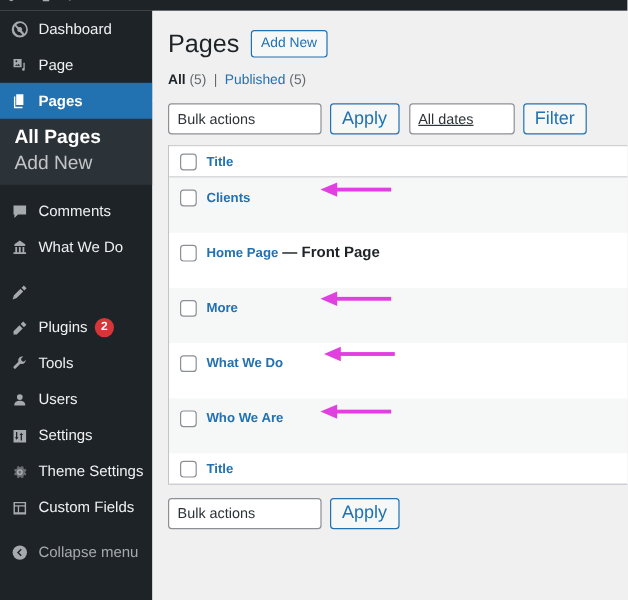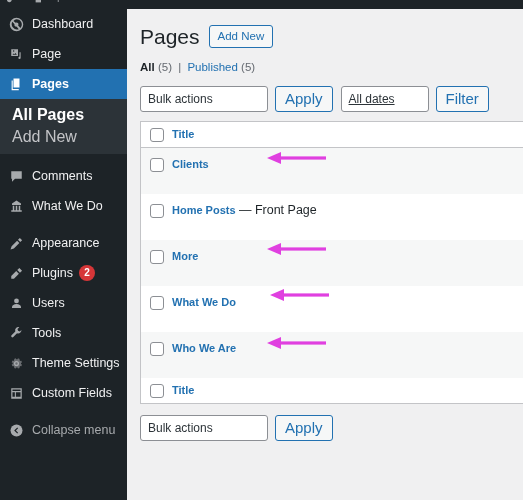--- a/index.html
+++ b/index.html
@@ -122,21 +122,21 @@
   }
   .cb {
     width: 14px; height: 14px; border: 1px solid #8c8f94;
     border-radius: 3px; background: #fff; cursor: pointer; display: block;
   }
   .title-col { flex: 1 1 auto; font-size: 12px; line-height: 15px; }
   .title-link {
     color: #2271b1; font-weight: 700; text-decoration: none; font-size: 11px; margin-top: 24px;
   }
   .tr.head .title-link, .tr.foot .title-link { font-weight: 700; }
-  .post-state { color: #1d2327; font-weight: 400; font-size: 12.5px; }
+  .post-state { color: #1d2327; font-weight: 700; font-size: 12.5px; }
 
   
   .arrow { position: absolute; pointer-events: none; }
   .arrow svg { display: block; }
 </style>
 </head>
 <body>
 
 <div id="root">
 
@@ -203,52 +203,59 @@
     </div>
 
     <div class="menu-sep"></div>
 
     <div class="menu-item">
       <span class="mi-ico">
         <svg width="15" height="15" viewBox="0 0 20 20" fill="currentColor">
             <path d="M14.5 2.5 12 5l3 3 2.5-2.5-3-3zM10.8 6.2 3.5 13.5 2 18l4.5-1.5 7.3-7.3-3-3z"></path>
           </svg>
       </span>
-      <span class="mi-label">Appearance</span>
     </div>
 
     <div class="menu-item">
       <span class="mi-ico">
         <svg width="15" height="15" viewBox="0 0 20 20" fill="currentColor">
             <path d="M13.8 2.6 11 5.4l3.6 3.6 2.8-2.8-3.6-3.6zM9.6 6.8 3 13.4v3.6h3.6l6.6-6.6-3.6-3.6z"></path>
           </svg>
       </span>
       <span class="mi-label">Plugins</span>
       <span class="badge">2</span>
     </div>
 
     <div class="menu-item">
       <span class="mi-ico">
         <svg width="15" height="15" viewBox="0 0 20 20" fill="currentColor">
+            <path d="M16.5 4.2a4.5 4.5 0 0 1-5.8 5.4l-5 5a1.6 1.6 0 1 1-2.3-2.3l5-5a4.5 4.5 0 0 1 5.4-5.8l-2.5 2.5.8 2.4 2.4.8 2-2z"></path>
+          </svg>
+      </span>
+      <span class="mi-label">Tools</span>
+    </div>
+
+    <div class="menu-item">
+      <span class="mi-ico">
+        <svg width="15" height="15" viewBox="0 0 20 20" fill="currentColor">
             <circle cx="10" cy="6.5" r="3.2"></circle>
             <path d="M10 10.6c-3.3 0-6 1.8-6 4v1.4h12v-1.4c0-2.2-2.7-4-6-4z"></path>
           </svg>
       </span>
       <span class="mi-label">Users</span>
     </div>
 
     <div class="menu-item">
       <span class="mi-ico">
         <svg width="15" height="15" viewBox="0 0 20 20" fill="currentColor">
-            <path d="M16.5 4.2a4.5 4.5 0 0 1-5.8 5.4l-5 5a1.6 1.6 0 1 1-2.3-2.3l5-5a4.5 4.5 0 0 1 5.4-5.8l-2.5 2.5.8 2.4 2.4.8 2-2z"></path>
-          </svg>
-      </span>
-      <span class="mi-label">Tools</span>
-    </div>
-
+            <path d="M3 3h14v14H3V3zm2.8 2.3v6h-1.3l2 2.6 2-2.6H7.2v-6H5.8zm6.6 9.4v-6h1.3l-2-2.6-2 2.6h1.3v6h1.4z"></path>
+          </svg>
+      </span>
+      <span class="mi-label">Settings</span>
+    </div>
 
     <div class="menu-item">
       <span class="mi-ico">
         <svg width="15" height="15" viewBox="0 0 20 20" fill="currentColor">
             <path d="M10 6.6a3.4 3.4 0 1 0 0 6.8 3.4 3.4 0 0 0 0-6.8zm0 5a1.6 1.6 0 1 1 0-3.2 1.6 1.6 0 0 1 0 3.2z"></path>
             <path d="M17.4 11.4 16 10.9a6.6 6.6 0 0 0 0-1.8l1.4-.5-.9-2.4-1.4.5a6.5 6.5 0 0 0-1.3-1.3l.5-1.4L11.9 3l-.5 1.4a6.6 6.6 0 0 0-1.8 0L9.1 3l-2.4.9.5 1.4a6.5 6.5 0 0 0-1.3 1.3l-1.4-.5-.9 2.4 1.4.5a6.6 6.6 0 0 0 0 1.8l-1.4.5.9 2.4 1.4-.5c.4.5.8.9 1.3 1.3l-.5 1.4 2.4.9.5-1.4a6.6 6.6 0 0 0 1.8 0l.5 1.4 2.4-.9-.5-1.4c.5-.4.9-.8 1.3-1.3l1.4.5.9-2.4z" opacity=".55"></path>
           </svg>
       </span>
       <span class="mi-label">Theme Settings</span>
     </div>
@@ -317,21 +324,21 @@
         <div class="title-col">
           <a class="title-link">Clients</a>
         </div>
       </div>
 
       <div class="tr row">
         <div class="cb-col">
           <span class="cb"></span>
         </div>
         <div class="title-col">
-          <a class="title-link">Home Posts</a>
+          <a class="title-link">Home Page</a>
           <span class="post-state">— Front Page</span>
         </div>
       </div>
 
       <div class="tr row alt">
         <div class="cb-col">
           <span class="cb"></span>
         </div>
         <div class="title-col">
           <a class="title-link">More</a>

